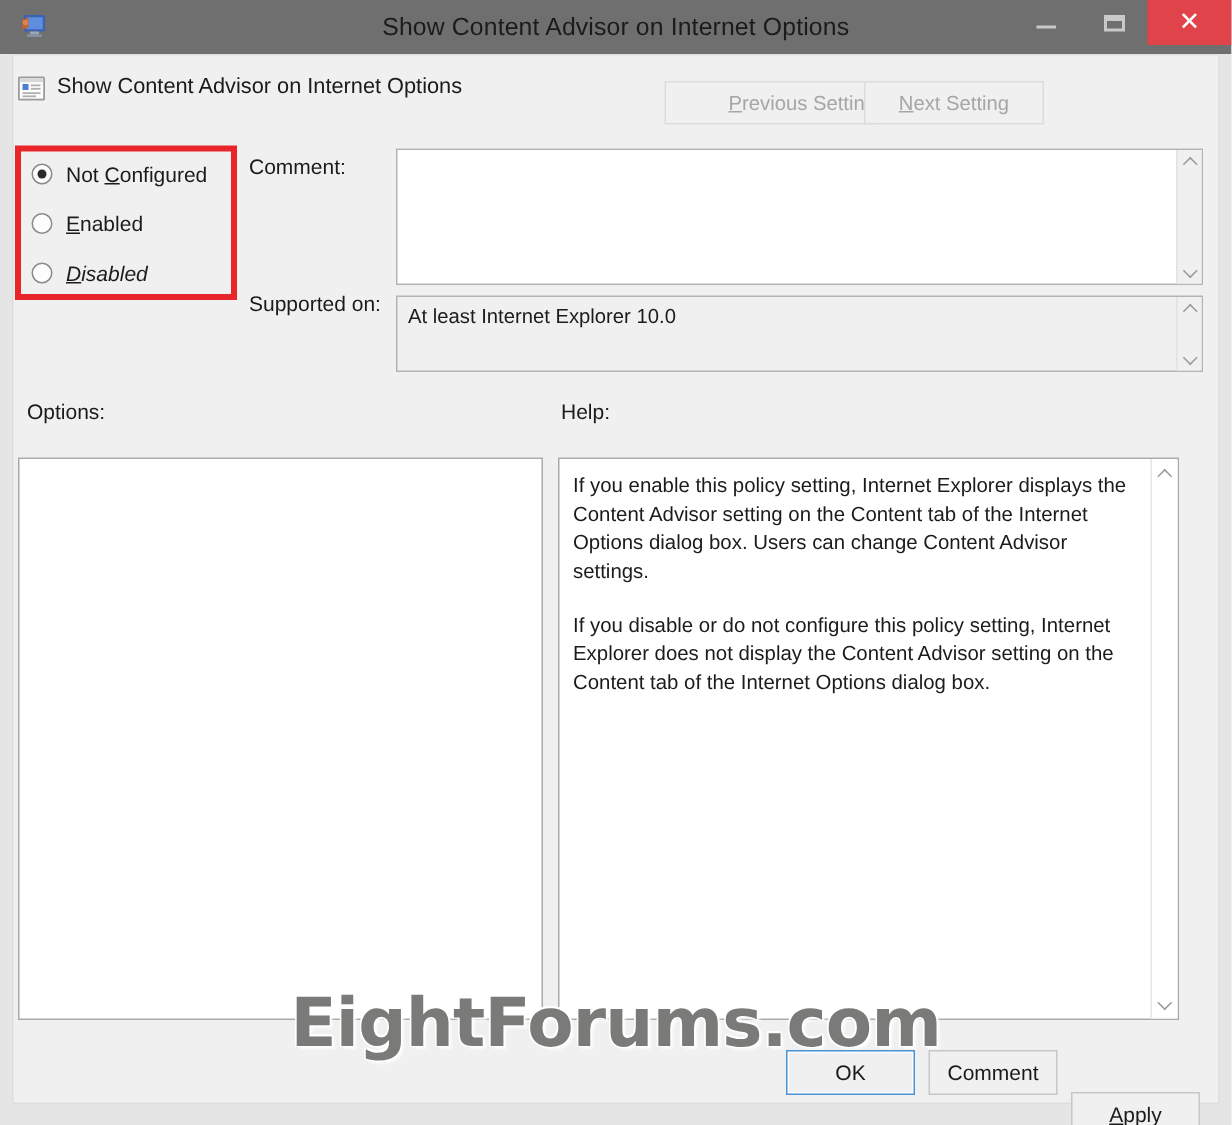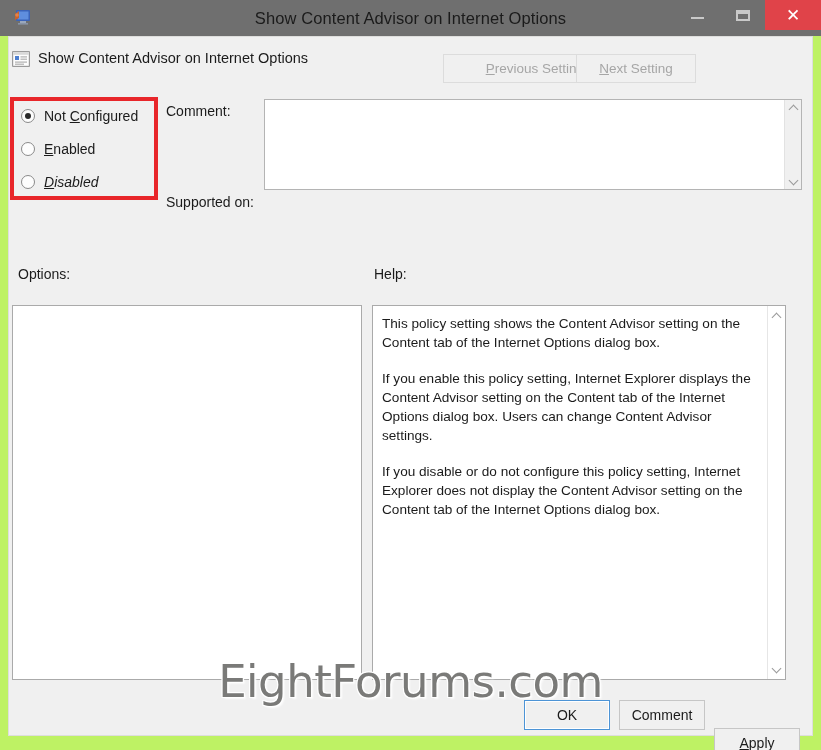--- a/index.html
+++ b/index.html
@@ -13,21 +13,21 @@
     font-family: "Liberation Sans", sans-serif;
     -webkit-font-smoothing: antialiased;
   }
 
   
   .window {
     position: absolute;
     left: 0; top: 0;
     width: 821px;
     height: 750px;
-    background: #bef264;
+    background: #e5e5e5;
     box-sizing: border-box;
     overflow: hidden;
   }
 
   
   .titlebar {
     position: absolute;
     left: 0; top: 0;
     width: 821px;
     height: 36px;
@@ -283,21 +283,21 @@
   }
 
   
   .watermark {
     position: absolute;
     left: 0; top: 655px;
     width: 821px;
     text-align: center;
     font-family: "DejaVu Sans", sans-serif;
     font-size: 45px;
-    font-weight: normal;
+    font-weight: bold;
     color: #7a7a78;
     letter-spacing: -0.5px;
     text-shadow:
       1px 1px 0 #ffffff, -1px 1px 0 #ffffff,
       1px -1px 0 #ffffff, -1px -1px 0 #ffffff,
       2px 2px 2px rgba(255,255,255,0.8);
     pointer-events: none;
     white-space: nowrap;
   }
 
@@ -392,31 +392,37 @@
   <div class="field-label lbl-comment">Comment:</div>
   <div class="textbox box-comment">
     <div class="tb-content"></div>
     <div class="scrollbar">
       <div class="sb-arrow up"></div>
       <div class="sb-arrow down"></div>
     </div>
   </div>
 
   <div class="field-label lbl-supported">Supported on:</div>
+  <div class="textbox box-supported">
+    <div class="tb-content">At least Internet Explorer 10.0</div>
+    <div class="scrollbar">
+      <div class="sb-arrow up"></div>
+      <div class="sb-arrow down"></div>
+    </div>
+  </div>
 
   <div class="section-label lbl-options">Options:</div>
   <div class="section-label lbl-help">Help:</div>
 
   <div class="panel panel-options">
     <div class="tb-content"></div>
   </div>
 
   <div class="panel panel-help">
     <div class="help-text">
-      <p>This policy setting shows the Content Advisor setting on the Content tab of the Internet Options dialog box.</p>
       <p>If you enable this policy setting, Internet Explorer displays the Content Advisor setting on the Content tab of the Internet Options dialog box. Users can change Content Advisor settings.</p>
       <p>If you disable or do not configure this policy setting, Internet Explorer does not display the Content Advisor setting on the Content tab of the Internet Options dialog box.</p>
     </div>
     <div class="help-scrollbar">
       <div class="sb-arrow up"></div>
       <div class="sb-arrow down"></div>
     </div>
   </div>
 
   <div class="watermark">EightForums.com</div>

